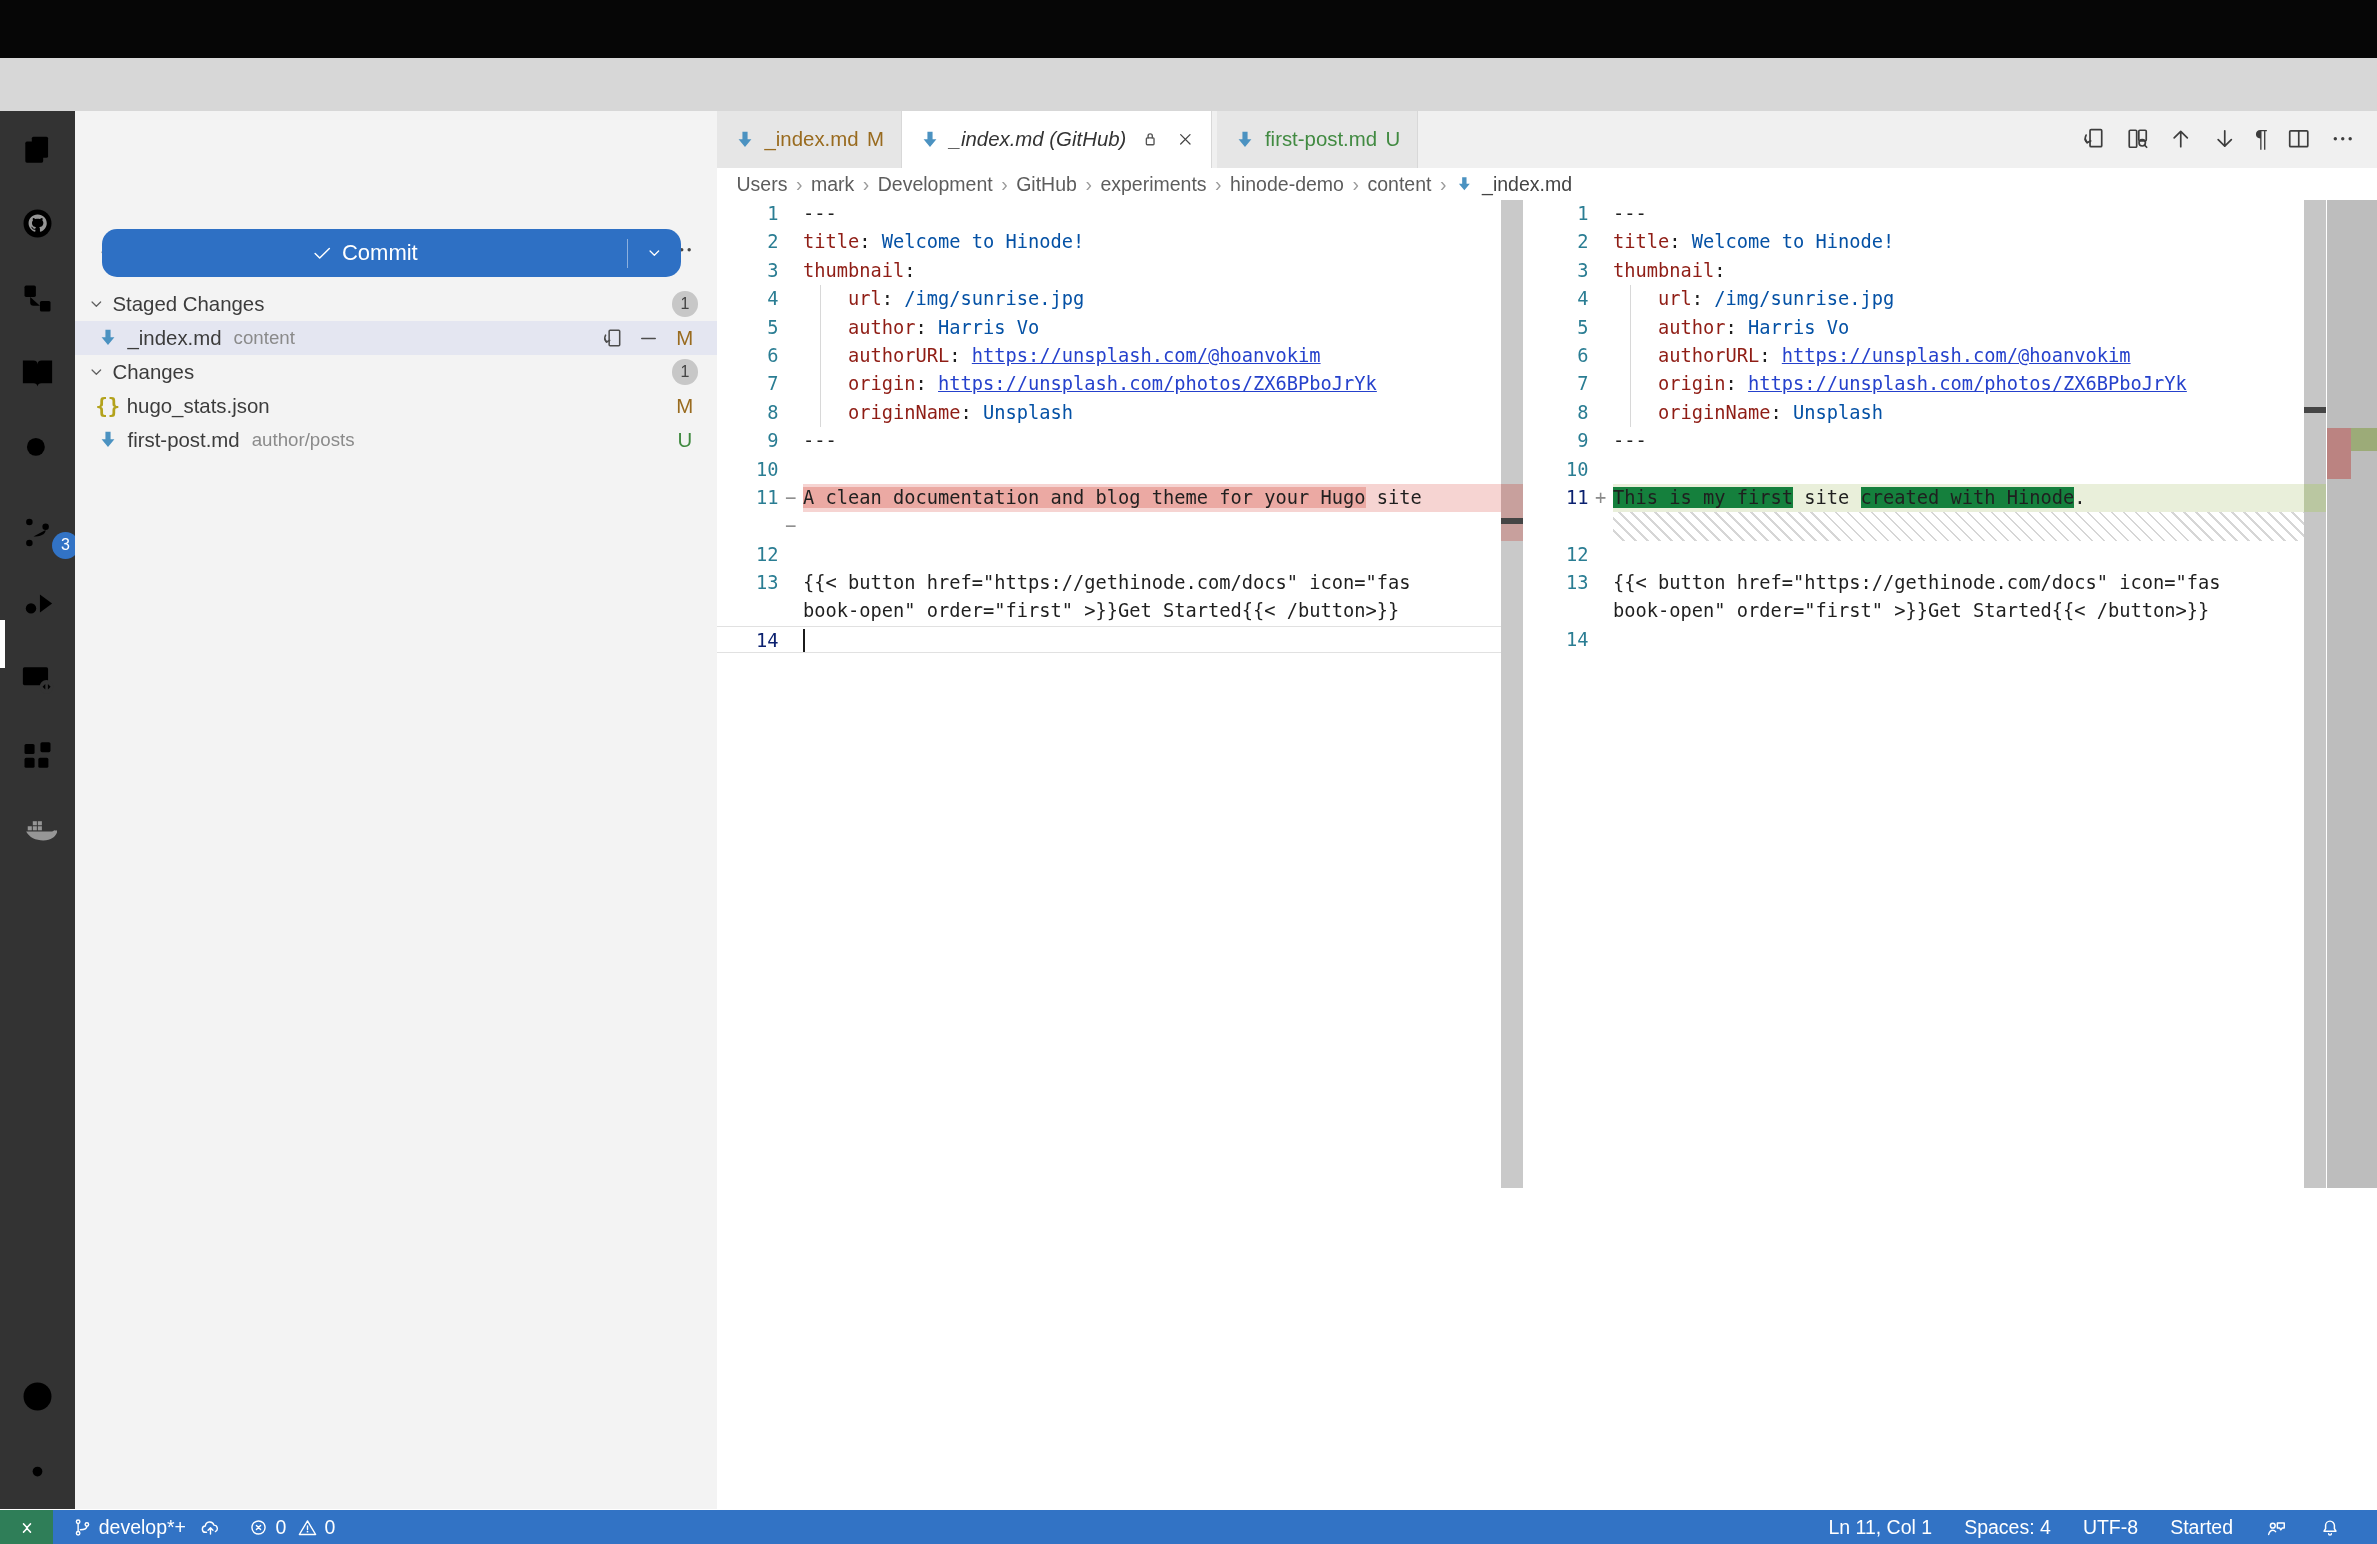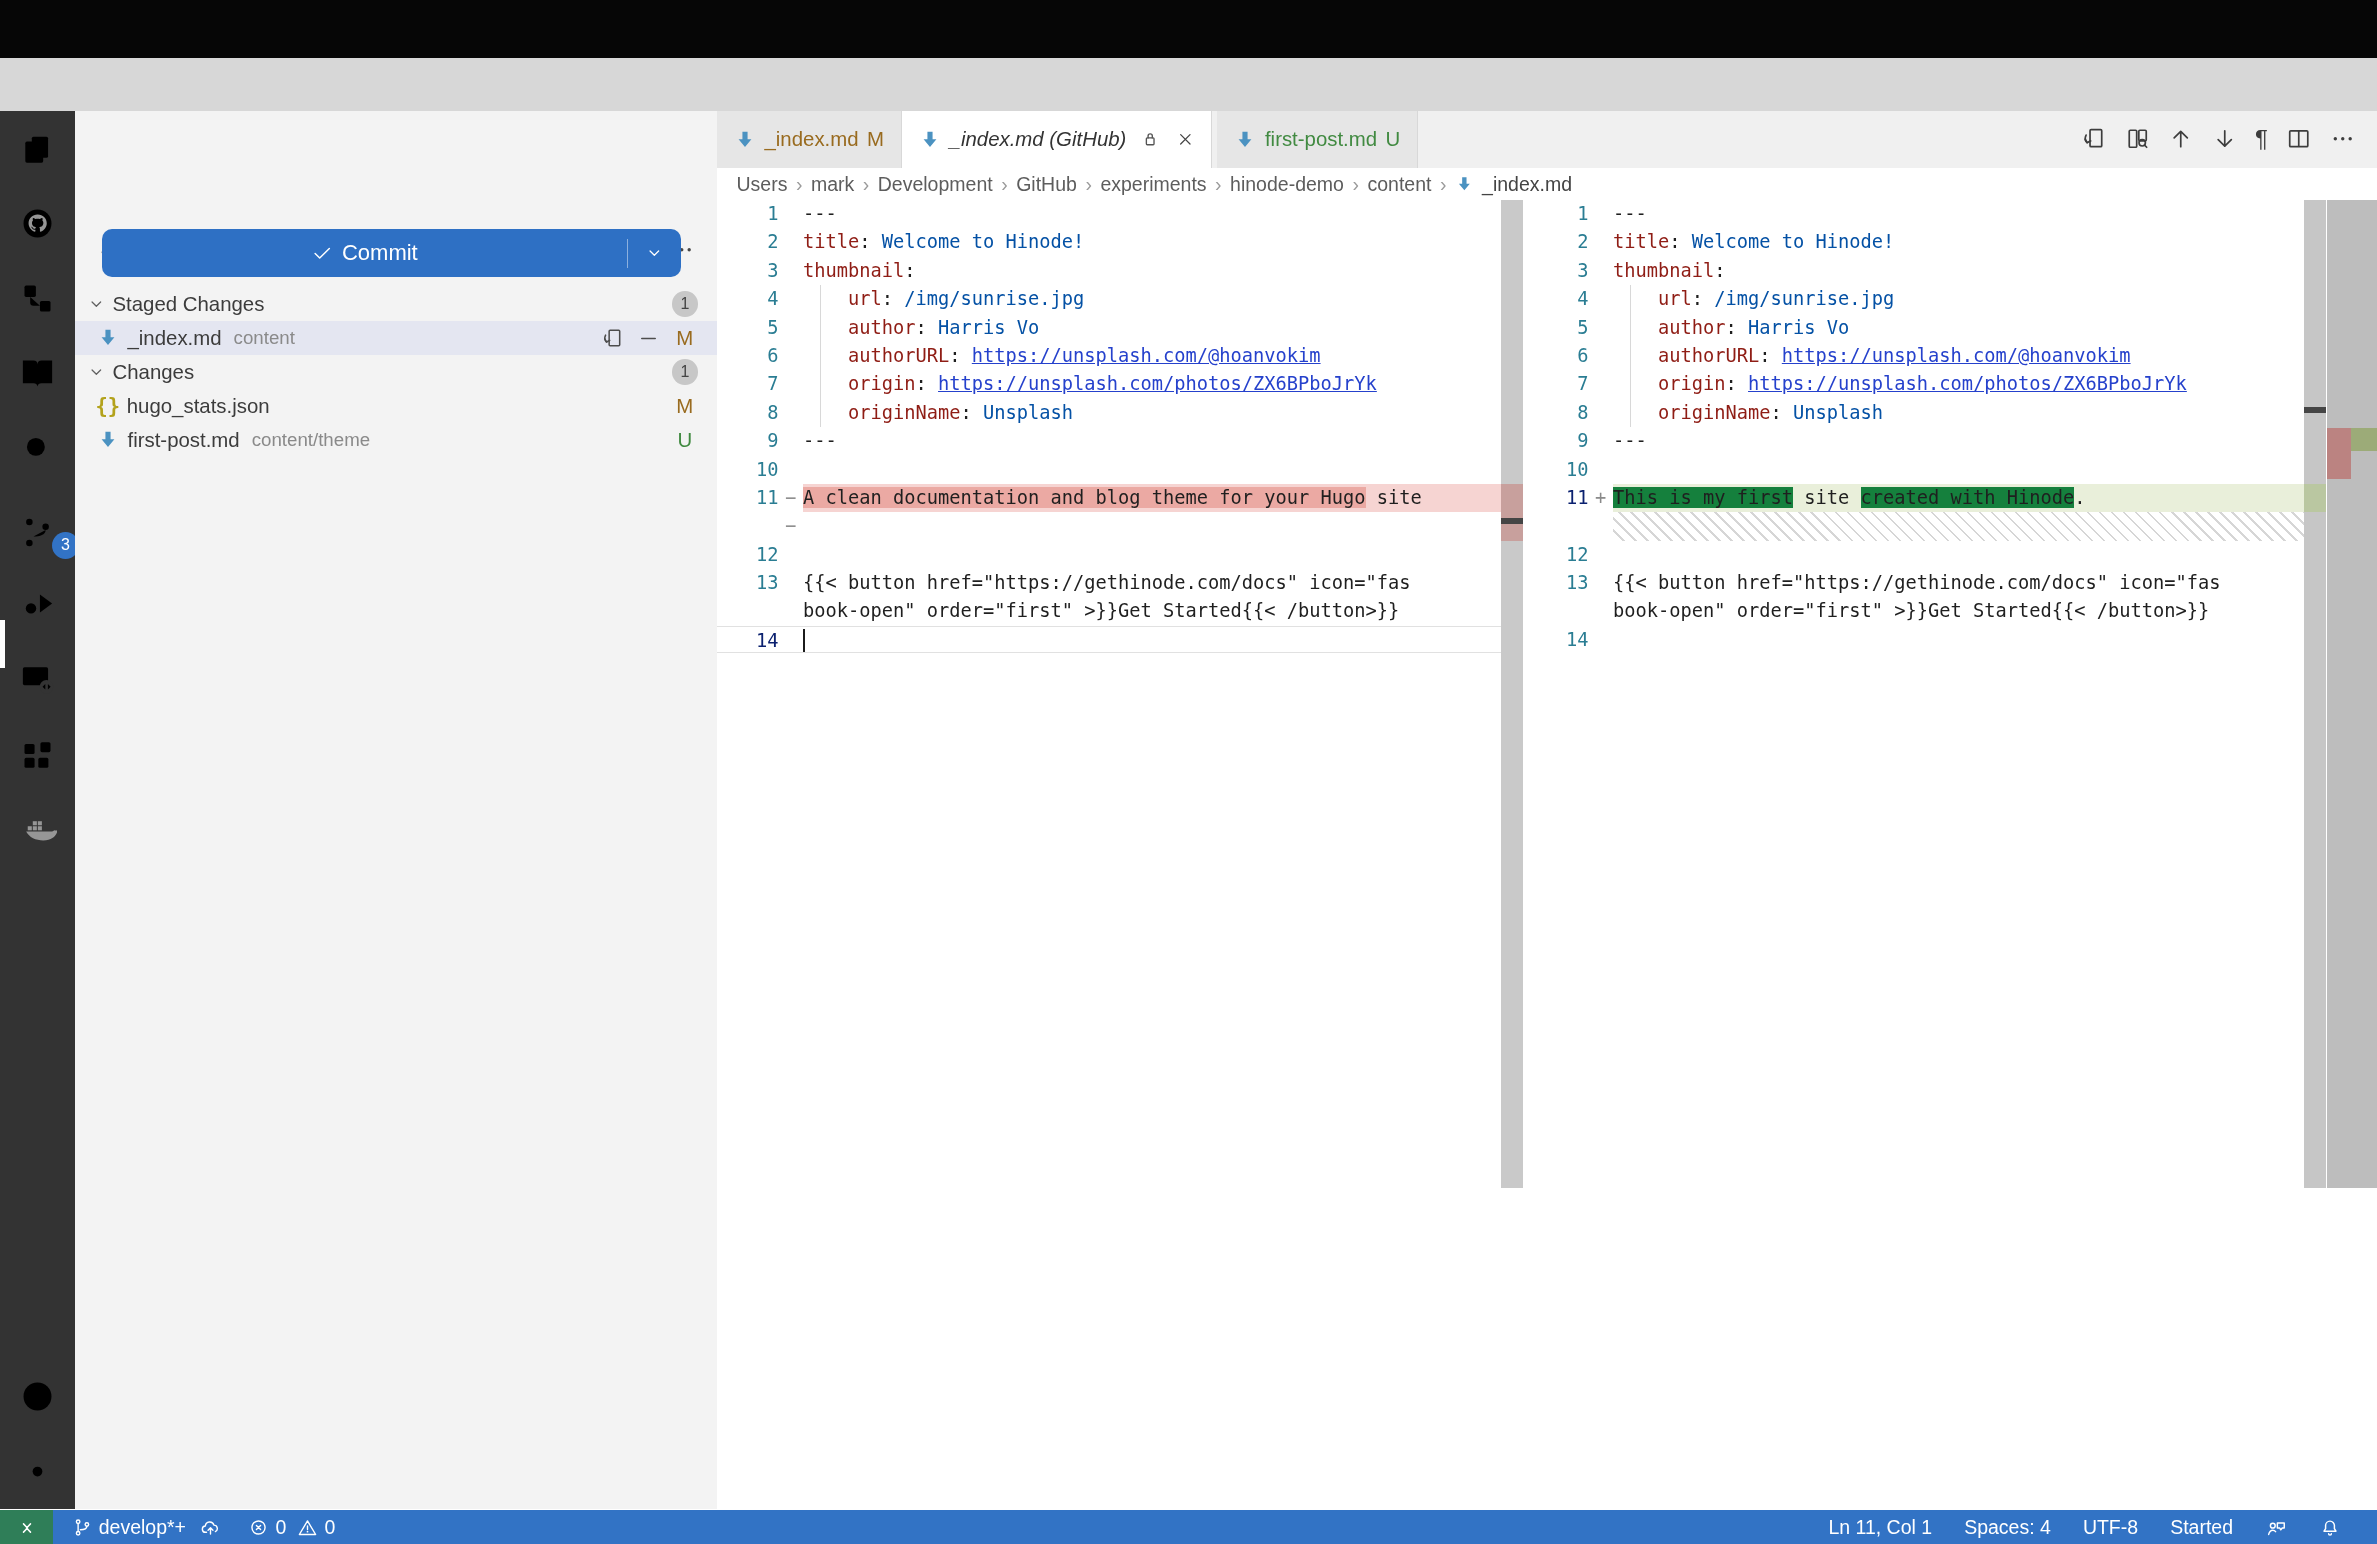--- a/index.html
+++ b/index.html
@@ -25,21 +25,21 @@
   #act-indicator{left:0;top:509px;width:5.1px;height:48px;background:#fff;}
   .act-badge{position:absolute;left:34px;top:18.7px;width:27px;height:27px;border-radius:50%;
              background:#3273c5;color:#fff;font-size:16px;display:flex;align-items:center;justify-content:center;}
   
   #sidebar{left:75px;top:111px;width:643px;height:1398px;background:#f3f3f3;color:#3c3c3c;}
   #sc-title{position:absolute;left:25.5px;top:127px;font-size:18.7px;letter-spacing:0.3px;color:#616161;}
   #sc-toolbar{position:absolute;right:24px;top:126px;display:flex;gap:16px;color:#474747;}
   #sc-toolbar .ic{width:25.5px;height:25.5px;}
   #commit-msg{position:absolute;left:27px;top:64px;width:549px;height:38px;border:none;background:#fff;
               border-radius:3.4px;font-size:20.4px;color:#333;padding:0 15.3px;font-family:inherit;outline:none;}
-  #commit-btn{position:absolute;left:27px;top:118px;width:579px;height:48px;background:#2e70c4;border-radius:10px;
+  #commit-btn{position:absolute;left:27px;top:118px;width:579px;height:48px;background:#2e70c4;border-radius:15px;
               color:#fff;display:flex;align-items:center;cursor:pointer;}
   #commit-btn .main{flex:1;display:flex;align-items:center;justify-content:center;gap:8.5px;font-size:22px;}
   #commit-btn .main .ic{width:22px;height:22px;}
   #commit-btn .divider{width:0.8px;height:29px;background:rgba(255,255,255,.45);}
   #commit-btn .dd{width:53px;display:flex;align-items:center;justify-content:center;}
   #commit-btn .dd .ic{width:18.7px;height:18.7px;}
   #sc-list{position:absolute;left:0;top:176px;width:643px;}
   .sc-row{position:relative;height:34px;display:flex;align-items:center;font-size:20.4px;}
   .sc-row.header{font-size:20.4px;color:#3c3c3c;}
   .sc-row.selected{background:#e4e6f1;}
@@ -350,21 +350,21 @@
           <span class="spacer"></span>
           <span class="sc-status st-mod">M</span>
         </div>
         <div class="sc-row">
           <span class="ic ficon">
             <svg viewBox="0 0 24 24">
               <path fill="currentColor" stroke="none" d="M9.2 3h5.6v8.2h4.2L12 19.5 5 11.2h4.2z"></path>
             </svg>
           </span>
           <span class="fname">first-post.md</span>
-          <span class="fpath">content/theme</span>
+          <span class="fpath">author/posts</span>
           <span class="spacer"></span>
           <span class="sc-status st-untr">U</span>
         </div>
       </div>
   </div>
 
   <div class="abs" id="tabsbar">
       <div class="tab">
         <span class="ic ficon">
           <svg viewBox="0 0 24 24">

